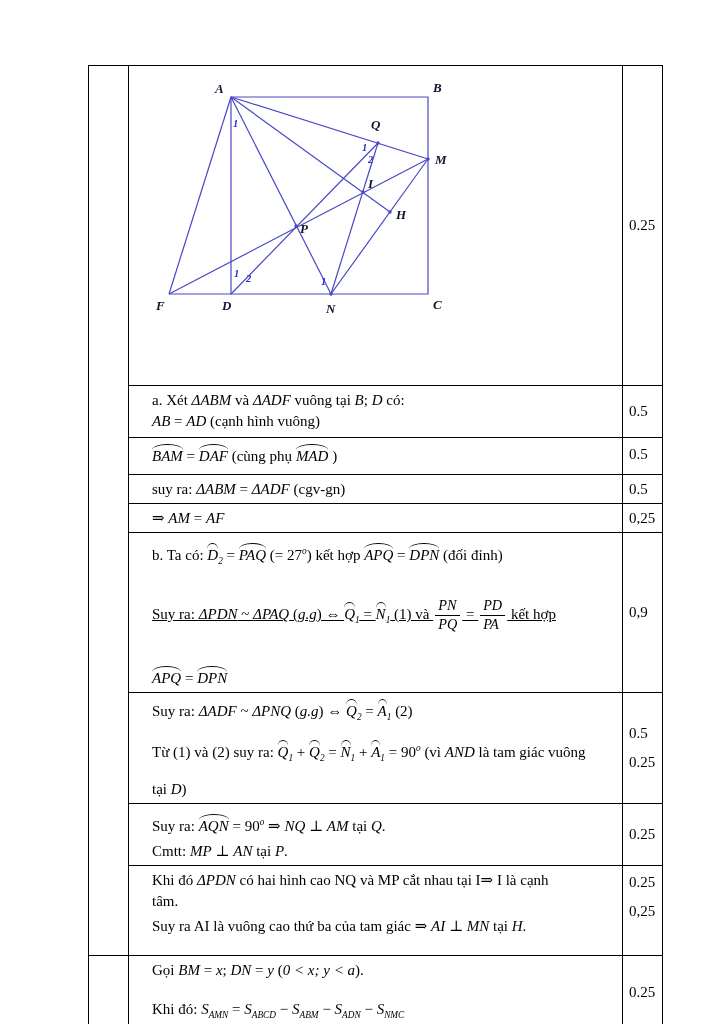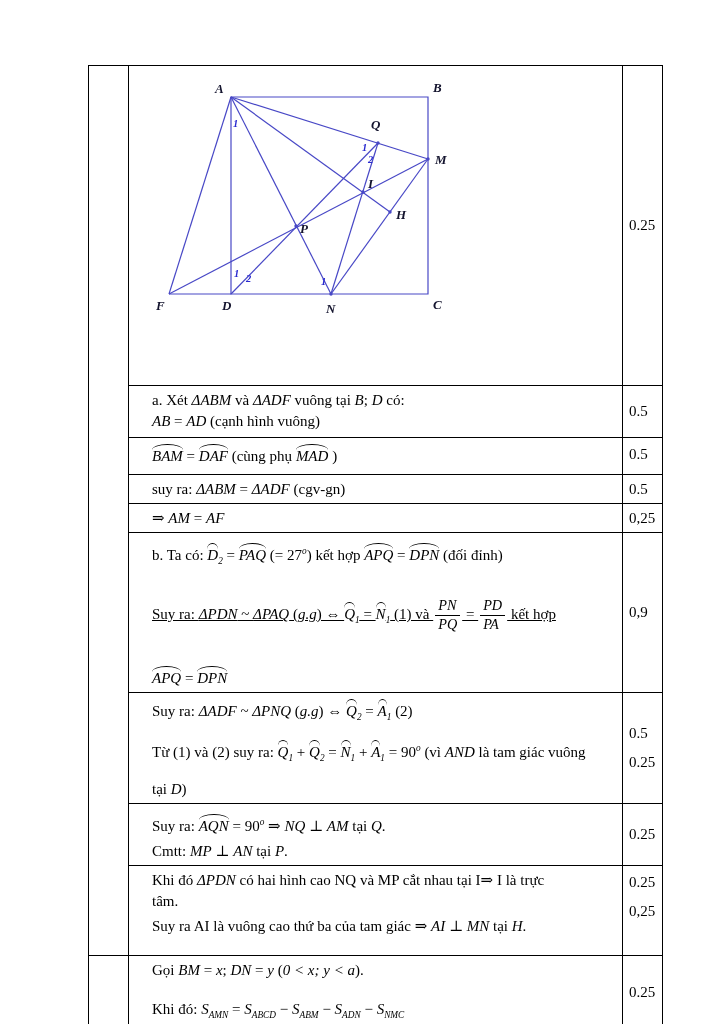--- a/index.html
+++ b/index.html
@@ -162,21 +162,21 @@
         <div class="line mt4"><span>Suy ra: </span><span class="mi arc">AQN</span><span> = 90</span><span class="sup">o</span><span> ⇒ </span><span class="mi">NQ</span><span> ⊥ </span><span class="mi">AM</span><span> tại </span><span class="mi">Q</span><span>.</span></div>
         <div class="line mt4"><span>Cmtt: </span><span class="mi">MP</span><span> ⊥ </span><span class="mi">AN</span><span> tại </span><span class="mi">P</span><span>.</span></div>
       </td>
       <td class="score">
         <div>0.25</div>
       </td>
     </tr>
 
     <tr style="height:90px">
       <td class="content">
-        <div class="line"><span>Khi đó </span><span class="mi">ΔPDN</span><span>  có hai hình cao NQ và MP cắt nhau tại I</span><span>⇒</span><span> I là trực</span></div>
+        <div class="line"><span>Khi đó </span><span class="mi">ΔPDN</span><span>  có hai hình cao NQ và MP cắt nhau tại I</span><span>⇒</span><span> I là cạnh</span></div>
         <div class="line"><span>tâm.</span></div>
         <div class="line mt4"><span>Suy ra AI là vuông cao thứ ba của tam giác </span><span>⇒ </span><span class="mi">AI</span><span> ⊥ </span><span class="mi">MN</span><span>  tại </span><span class="mi">H</span><span>.</span></div>
       </td>
       <td class="score top">
         <div>0.25</div>
         <div class="gap">0,25</div>
       </td>
     </tr>
 
     <tr style="height:57px">

